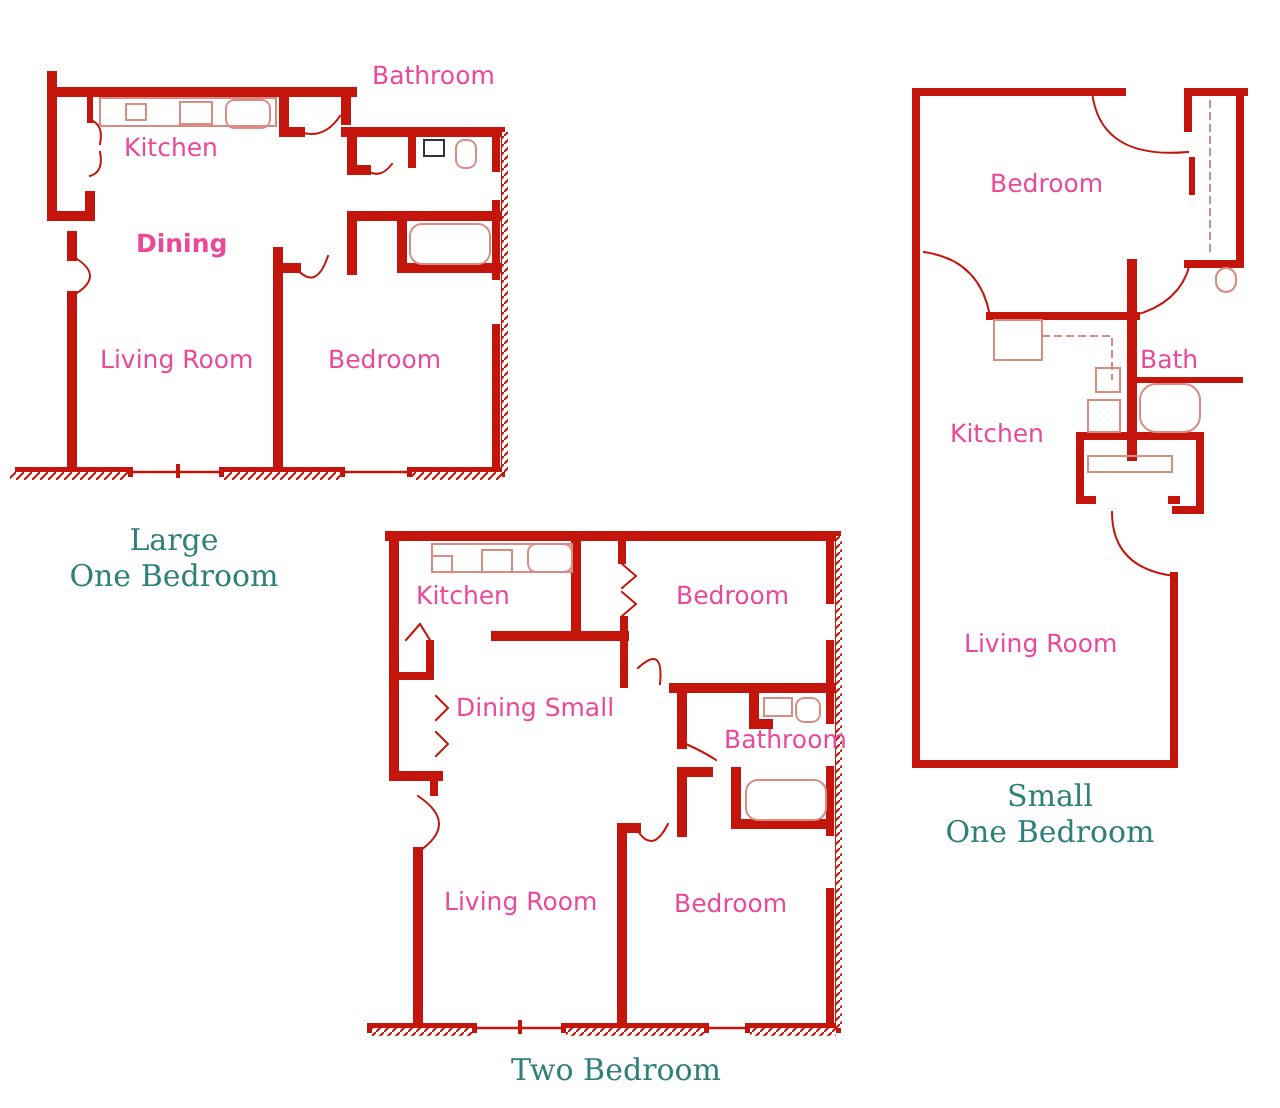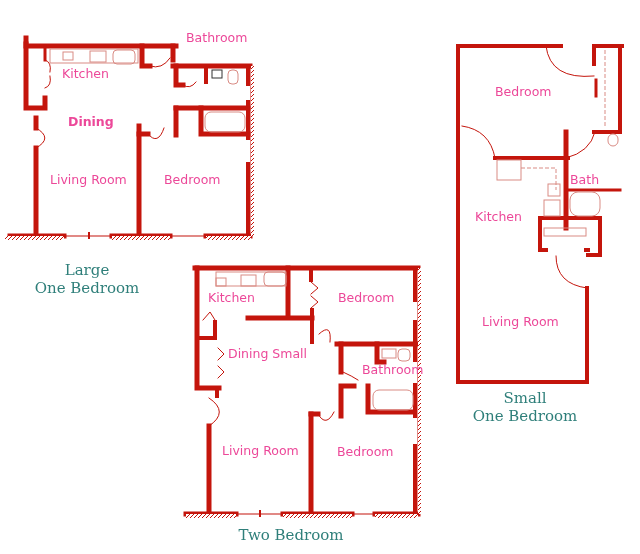--- a/index.html
+++ b/index.html
@@ -172,21 +172,21 @@
   <div>Large</div>
   <div>One Bedroom</div>
 </div>
 
 <span class="lbl" style="left:208px;top:290px;">Kitchen</span>
 <span class="lbl" style="left:338px;top:290px;">Bedroom</span>
 <span class="lbl" style="left:228px;top:346px;">Dining Small</span>
 <span class="lbl" style="left:362px;top:362px;">Bathroom</span>
 <span class="lbl" style="left:222px;top:443px;">Living Room</span>
 <span class="lbl" style="left:337px;top:444px;">Bedroom</span>
-<div class="cap" style="left:211px;top:526px;width:160px;">Two Bedroom</div>
+<div class="cap" style="left:228px;top:526px;width:160px;">Two Bedroom</div>
 
 <span class="lbl" style="left:495px;top:84px;">Bedroom</span>
 <span class="lbl" style="left:570px;top:172px;text-align:center;">Bath</span>
 <span class="lbl" style="left:475px;top:209px;">Kitchen</span>
 <span class="lbl" style="left:482px;top:314px;">Living Room</span>
 <div class="cap" style="left:460px;top:389px;width:130px;">
   <div>Small</div>
   <div>One Bedroom</div>
 </div>
 

